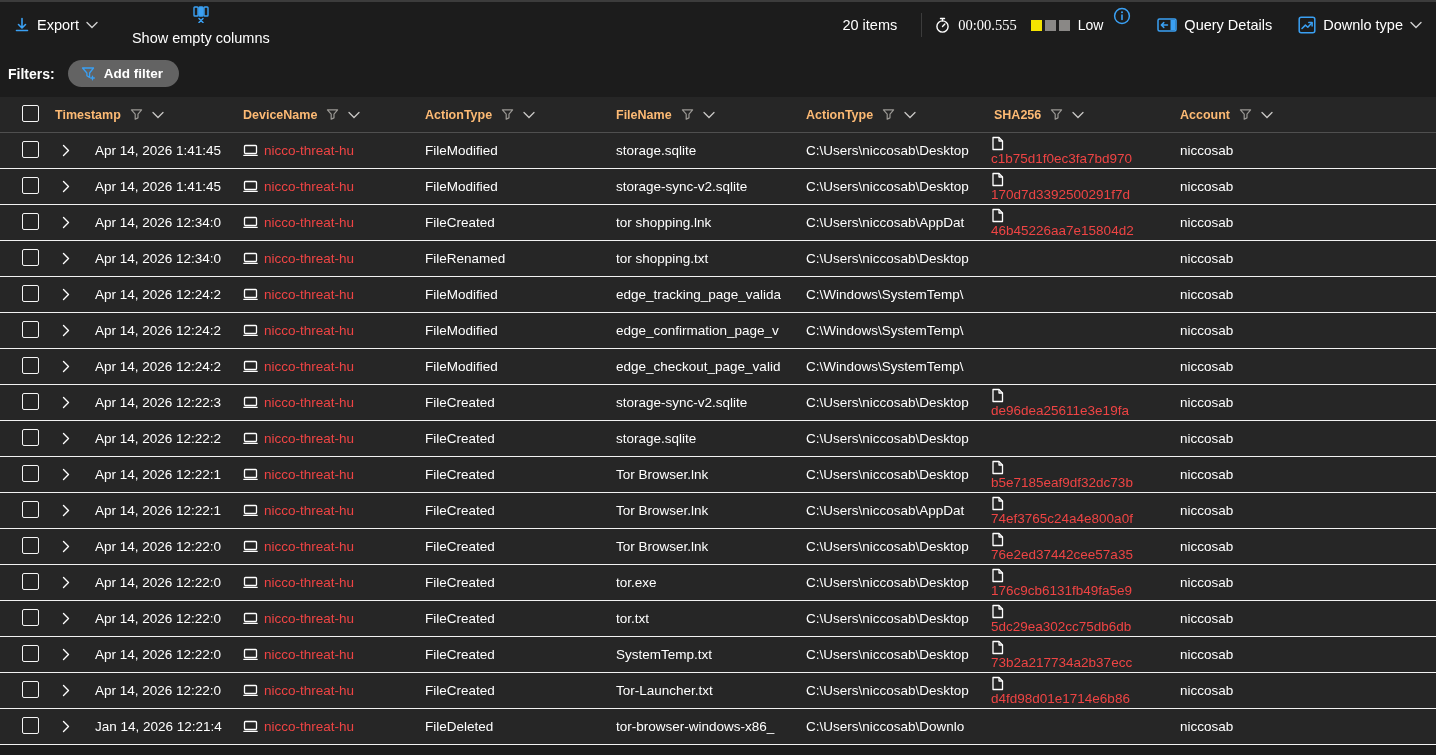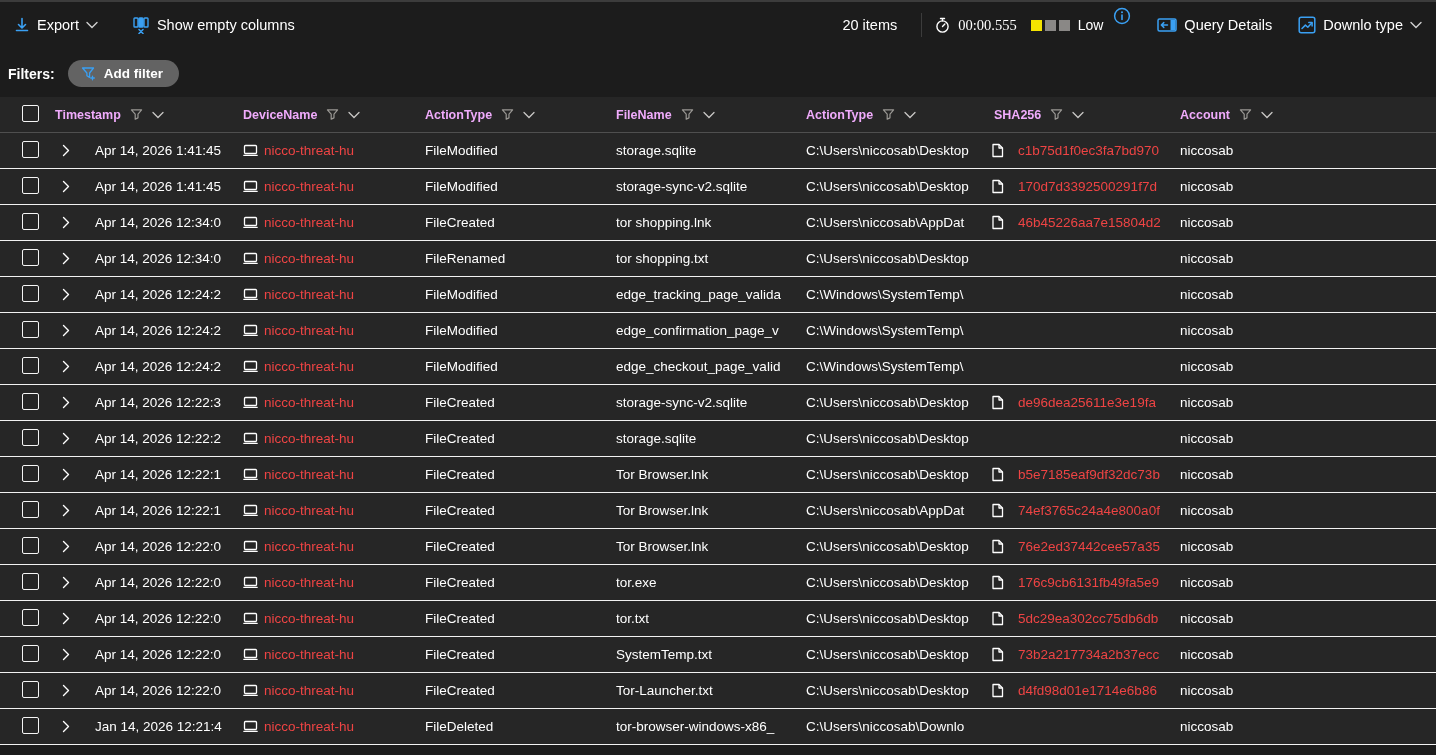--- a/index.html
+++ b/index.html
@@ -10,21 +10,21 @@
     font-size:14px;
   }
   .top-hairline { height:2px; background:#3c3c3c; }
   
   .toolbar { height:46px; display:flex; align-items:center; padding:0 10px 0 14px; position:relative; }
   .tb-group { display:flex; align-items:center; gap:7px; cursor:pointer;justify-content:flex-end; }
   .tb-label { color:#ffffff; font-size:14.5px; }
   .spacer { flex:1; }
   .icon-blue { color:#3aa0f3; }
   .chev { color:#d0d0d0; }
-  .show-empty { margin-left:34px; }
+  .show-empty { margin-left:34px;flex-direction:column; }
   .items-count { font-size:14.5px; margin-right:12px; }
   .searchbox {
     width:198px; height:31px; border:1px solid #f1f0ee; border-radius:2px;
     display:flex; align-items:center; gap:8px; padding:0 9px; background:transparent;
   }
   .searchbox input {
     background:transparent; border:none; outline:none; color:#ffffff;
     font-family:inherit; font-size:14px; width:140px;
   }
   .searchbox input::placeholder { color:#d0cecc; }
@@ -44,36 +44,36 @@
     border-radius:14px; height:27px; padding:0 16px 0 13px; cursor:pointer;
     color:#ffffff; font-family:inherit; font-size:13.5px; font-weight:bold;
   }
   
   .grid-header {
     display:grid; grid-template-columns:45px 190px 182px 191px 190px 188px 186px 1fr;
     align-items:center; height:36px; background:#262626; border-bottom:1px solid #4f4f4f;
   }
   .hdr-cell { display:flex; align-items:center; gap:9px; padding-left:8px; overflow:hidden; white-space:nowrap; }
   .hdr-cell.first { padding-left:10px; }
-  .hdr-label { font-size:12.5px; font-weight:bold; color:#f0abfc; }
+  .hdr-label { font-size:12.5px; font-weight:bold; color:#fdba74; }
   .hdr-ico { color:#9a9894; display:flex; align-items:center; cursor:pointer; }
   .checkbox {
     width:17px; height:17px; border:1px solid #f5f5f5; border-radius:2px;
     background:transparent; margin-left:22px; cursor:pointer; flex:none;
   }
   .rows {}
   .row {
     display:grid; grid-template-columns:45px 42px 148px 182px 191px 190px 188px 186px 1fr;
     align-items:center; height:36px; background:#262626; border-bottom:1px solid #f2f2f2;
   }
   .cell { padding-left:8px; white-space:nowrap; overflow:hidden; font-size:13.5px; color:#ffffff; }
   .expand { display:flex; justify-content:center; align-items:center; cursor:pointer; }
   .devcell { display:flex; align-items:center; gap:6px; padding-left:8px; overflow:hidden; white-space:nowrap; }
   .link { color:#ef4444; cursor:pointer; font-size:13.5px; }
-  .shacell { display:flex; align-items:flex-start; gap:14px; padding-left:5px; overflow:hidden; white-space:nowrap; }
+  .shacell { display:flex; align-items:flex-start; gap:0; padding-left:5px; overflow:hidden; white-space:nowrap;flex-direction:column; }
   svg { display:block; flex:none; }
 </style>
 </head>
 <body>
 
 <div class="top-hairline"></div>
 
 <div class="toolbar">
 
   <div class="tb-group">

